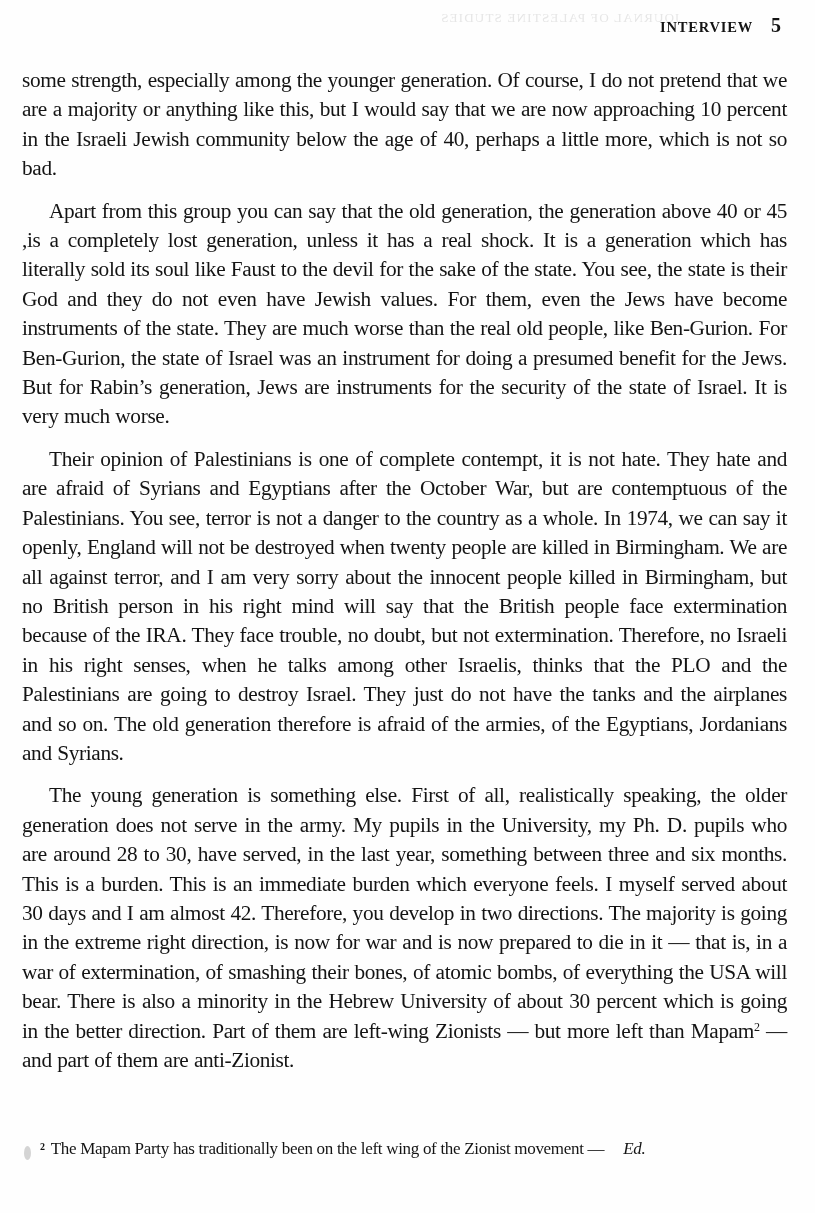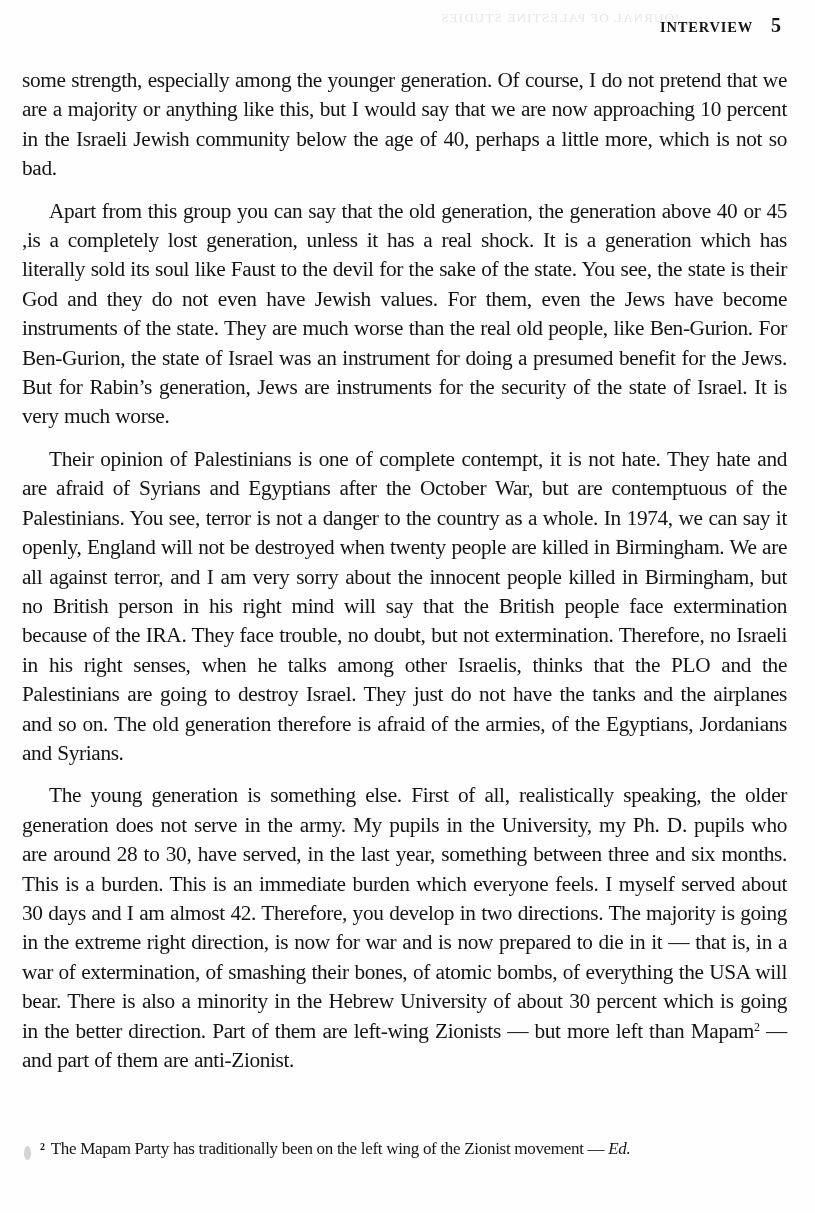--- a/index.html
+++ b/index.html
@@ -84,20 +84,21 @@
       letter-spacing: -0.3px;
     }
     .footnote .marker {
       font-size: 10px;
       vertical-align: 4px;
       margin-right: 6px;
       font-weight: bold;
     }
     .footnote .ed {
       font-style: italic;
+      margin-left: 15px;
     }
     .smudge {
       position: absolute;
       left: 24px;
       top: 1146px;
       width: 7px;
       height: 14px;
       border-radius: 50%;
       background: #b0b0b0;
       opacity: 0.55;

